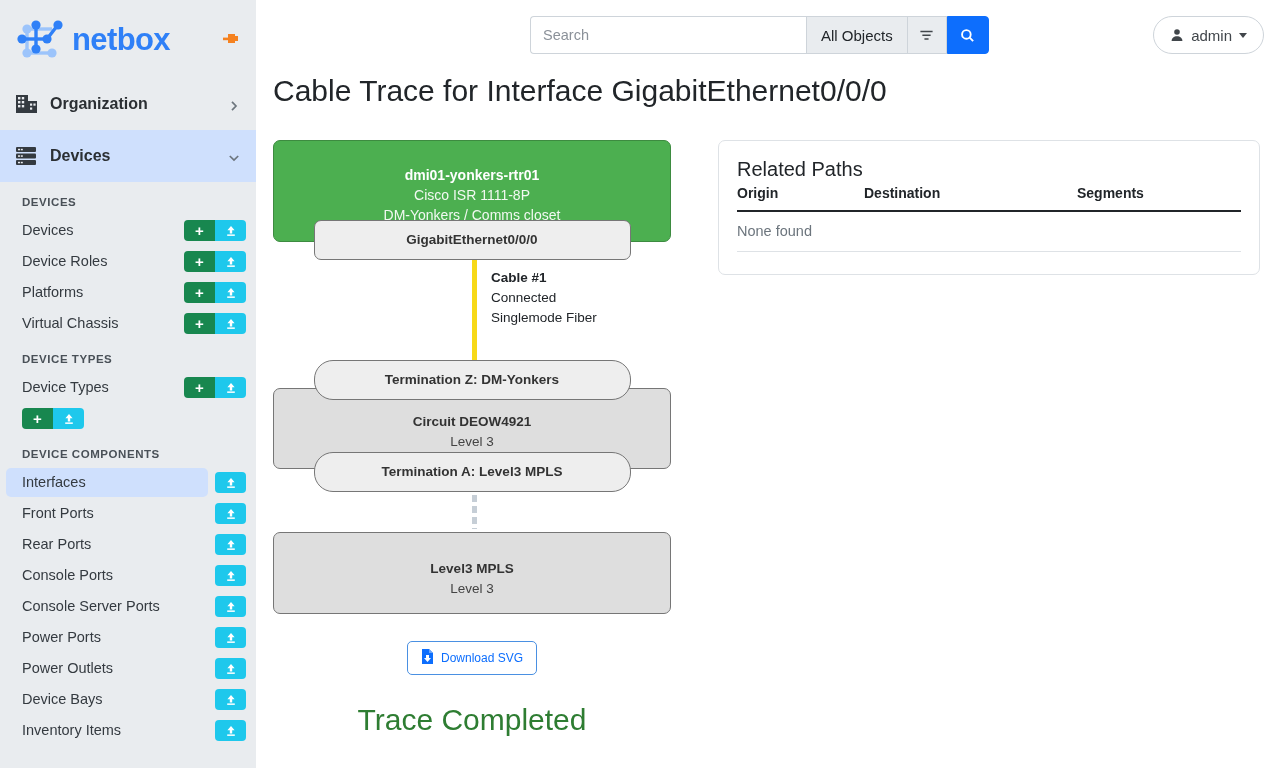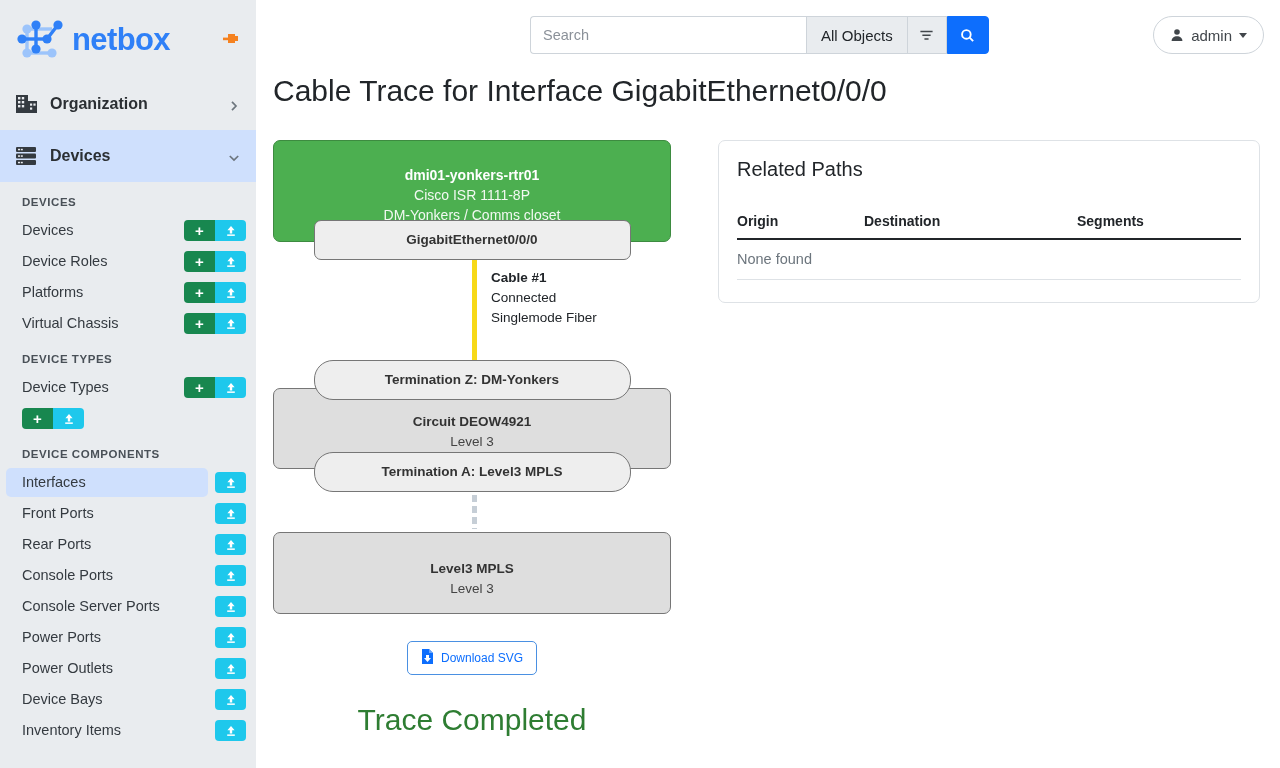--- a/index.html
+++ b/index.html
@@ -197,21 +197,21 @@
   .trace-done {
     text-align: center; font-size: 30px; color: #2e7d32;
     padding-top: 30px; line-height: 1;
   }
 
   
   .card {
     border: 1px solid #dee2e6; border-radius: 7px; background: #fff;
     padding: 17px 18px 22px 18px;
   }
-  .card-title { font-size: 20px; font-weight: 400; color: #212529; margin-bottom: 32px; }
+  .card-title { font-size: 20px; font-weight: 400; color: #212529; margin-bottom: 4px; }
   table.paths { width: 100%; border-collapse: collapse; }
   table.paths th {
     text-align: left; font-size: 14px; font-weight: 700; color: #212529;
     padding: 0 0 9px 0; border-bottom: 2px solid #212529;
   }
   table.paths td {
     font-size: 14.5px; color: #6c757d; padding: 11px 0 12px 0;
     border-bottom: 1px solid #dee2e6;
   }
   .col-origin { width: 127px; }

